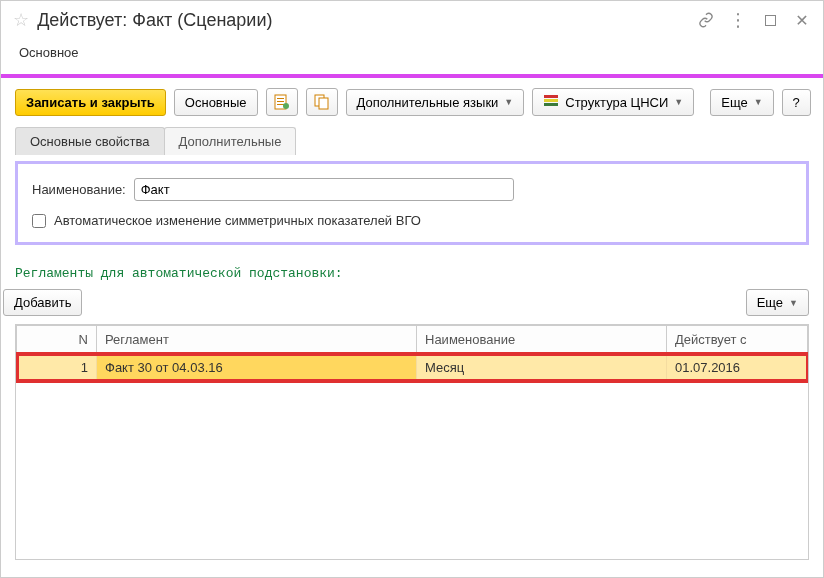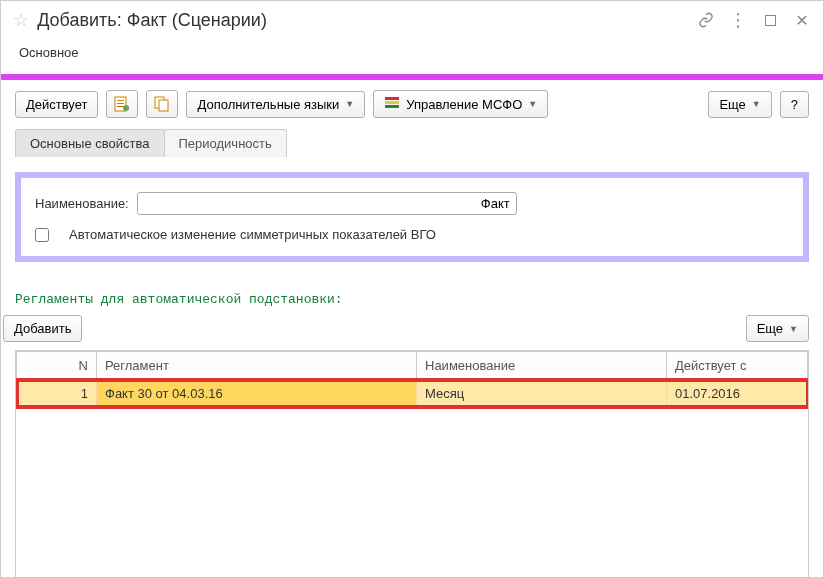--- a/index.html
+++ b/index.html
@@ -5,42 +5,42 @@
   * { box-sizing: border-box; margin: 0; padding: 0; }
   body { font-family: Arial, sans-serif; font-size: 13px; color: #333; background: #fff; width: 824px; height: 578px; overflow: hidden; border: 1px solid #ccc; }
 
   .titlebar { display: flex; align-items: center; padding: 8px 12px 4px 12px; }
   .titlebar .star { color: #ccc; font-size: 18px; margin-right: 8px; cursor: pointer; }
   .titlebar .title { font-size: 18px; color: #333; flex: 1; }
   .titlebar .icons { display: flex; gap: 14px; align-items: center; }
   .titlebar .icons span { color: #888; font-size: 15px; cursor: pointer; display: inline-flex; align-items: center; justify-content: center; width: 18px; height: 18px; }
   .sq { border: 1.5px solid #888; width: 11px; height: 11px; display: inline-block; }
 
-  .nav { padding: 6px 14px 10px 14px; display: flex; align-items: center; gap: 18px; border-bottom: 6px solid #d946ef;}
+  .nav { padding: 6px 14px 10px 14px; display: flex; align-items: center; gap: 18px; border-bottom: 4px solid #d946ef;}
   .nav-item { color: #333; cursor: pointer; padding: 4px 4px; }
   .nav-item.link { color: #2b7a2b; text-decoration: underline dotted; }
 
   .toolbar { padding: 10px 14px; display: flex; align-items: center; gap: 8px; }
   .btn { border: 1px solid #b0b0b0; border-radius: 3px; background: linear-gradient(#fff,#f0f0f0); padding: 5px 10px; font-size: 13px; cursor: pointer; display: inline-flex; align-items: center; gap: 6px; white-space: nowrap; }
   .btn.primary { background: linear-gradient(#ffe154,#ffcc00); border-color: #d0a000; font-weight: bold; }
   .btn.icon { padding: 5px 7px; }
   .btn .caret { font-size: 9px; color: #666; }
   .spacer { flex: 1; }
 
   .icon-svg { width: 16px; height: 16px; display: inline-block; }
 
   .tabbar { padding: 0 14px; display: flex; }
   .tab { border: 1px solid #ccc; border-bottom: none; padding: 6px 14px; background: #f5f5f5; border-radius: 3px 3px 0 0; margin-right: -1px; cursor: pointer; position: relative; top: 1px; color:#555;}
   .tab.active { background: #e5e5e5; color:#333; z-index: 2; }
 
-  .panel { margin: 16px 14px; border: 6px solid #c4b5fd; padding: 14px; }
+  .panel { margin: 7px 14px; border: 3px solid #c4b5fd; padding: 14px; }
   .form-row { display: flex; align-items: center; gap: 8px; margin-bottom: 12px; }
   .form-row label { color: #333; }
-  .text-input { border: 1px solid #aaa; border-radius: 3px; padding: 3px 6px; font-size: 13px; width: 380px; text-align: right; }
-  .checkbox-row { display: flex; align-items: center; gap: 20px; }
+  .text-input { border: 1px solid #aaa; border-radius: 3px; padding: 3px 6px; font-size: 13px; width: 380px; }
+  .checkbox-row { display: flex; align-items: center; gap: 8px; }
   .checkbox { width: 14px; height: 14px; }
 
   .section-label { padding: 14px 14px 8px 14px; color: #15803d; font-family: Liberation Mono, monospace; }
 
   .subtoolbar { padding: 0 14px 8px 2px; display: flex; align-items: center; }
 
   .table-wrap { margin: 0 14px 14px 14px; border: 1px solid #ccc; height: 236px; overflow: hidden; }
   table { width: 100%; border-collapse: collapse; }
   th { text-align: left; font-weight: normal; color: #555; border: 1px solid #ccc; padding: 6px 8px; background: #fdfdfd; }
   td { border-right: 1px solid #f4dca0; padding: 6px 8px; }
@@ -49,42 +49,43 @@
   .col-per { width: 250px; }
   .row-highlight { outline: 4px solid #e03030; outline-offset: -2px; }
   .row-highlight td { background: #ffe9a8; }
   .row-highlight td.col-reg-cell { background: #ffd75e; margin-top: 33px; }
 </style>
 </head>
 <body>
 
 <div class="titlebar">
   <span class="star">☆</span>
-  <span class="title">Добавить: Факт (Сценарии)</span>
+  <span class="title">Действует: Факт (Сценарии)</span>
   <div class="icons">
     <span>
       <svg class="icon-svg" viewBox="0 0 24 24" fill="none" stroke="#888" stroke-width="2">
           <path d="M10 13a5 5 0 0 0 7 0l3-3a5 5 0 0 0-7-7l-1 1"></path>
           <path d="M14 11a5 5 0 0 0-7 0l-3 3a5 5 0 0 0 7 7l1-1"></path>
         </svg>
     </span>
     <span style="font-size:18px;line-height:10px;">⋮</span>
     <span>
         <i class="sq"></i>
       </span>
     <span style="font-size:16px;">✕</span>
   </div>
 </div>
 
 <div class="nav">
   <span class="nav-item">Основное</span>
 </div>
 
 <div class="toolbar">
-  <button class="btn">Действует</button>
+  <button class="btn primary">Записать и закрыть</button>
+  <button class="btn">Основные</button>
   <button class="btn icon">
     <svg class="icon-svg" viewBox="0 0 16 16">
         <rect x="1" y="1" width="11" height="14" fill="#fff" stroke="#d08000" stroke-width="1"></rect>
         <rect x="3" y="4" width="7" height="1" fill="#d08000"></rect>
         <rect x="3" y="7" width="7" height="1" fill="#d08000"></rect>
         <rect x="3" y="10" width="7" height="1" fill="#d08000"></rect>
         <circle cx="12" cy="12" r="3" fill="#5aaa5a"></circle>
       </svg>
   </button>
   <button class="btn icon">
@@ -96,34 +97,34 @@
   <button class="btn">
     <span>Дополнительные языки</span>
     <span class="caret">▼</span>
   </button>
   <button class="btn">
     <svg class="icon-svg" viewBox="0 0 16 16">
         <rect x="1" y="9" width="14" height="3" fill="#3a7a3a"></rect>
         <rect x="1" y="5" width="14" height="3" fill="#e0d030"></rect>
         <rect x="1" y="1" width="14" height="3" fill="#d03030"></rect>
       </svg>
-    <span>Управление МСФО</span>
+    <span>Структура ЦНСИ</span>
     <span class="caret">▼</span>
   </button>
   <div class="spacer"></div>
   <button class="btn">
     <span>Еще</span>
     <span class="caret">▼</span>
   </button>
   <button class="btn">?</button>
 </div>
 
 <div class="tabbar">
   <div class="tab active">Основные свойства</div>
-  <div class="tab">Периодичность</div>
+  <div class="tab">Дополнительные</div>
 </div>
 
 <div class="panel">
   <div class="form-row">
     <label>Наименование:</label>
     <input class="text-input" type="text" value="Факт" style="">
   </div>
   <div class="checkbox-row">
     <input class="checkbox" type="checkbox" style="">
     <label>Автоматическое изменение симметричных показателей ВГО</label>

